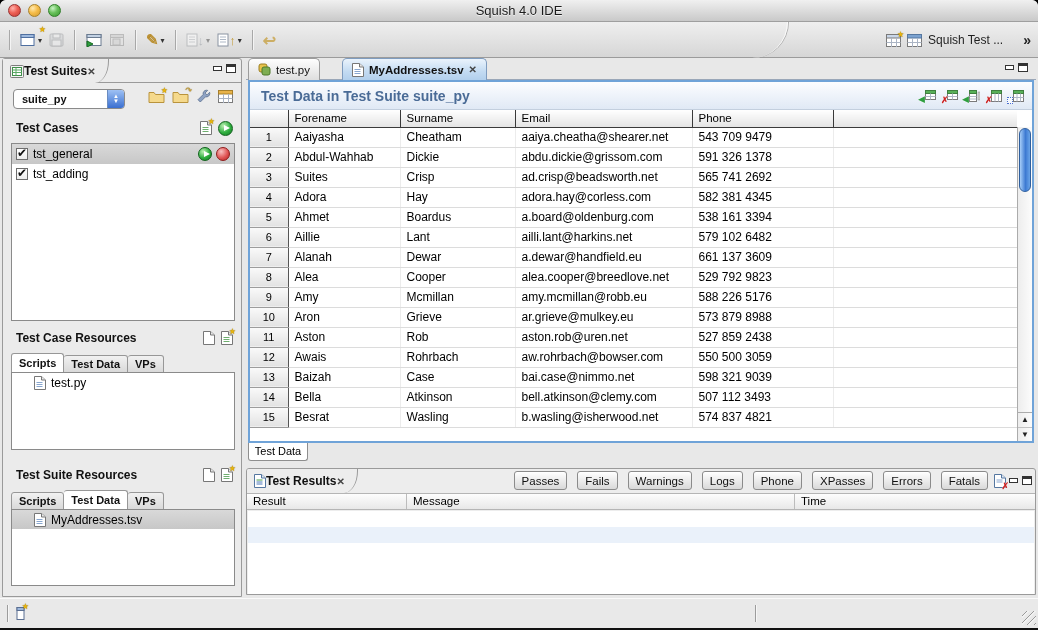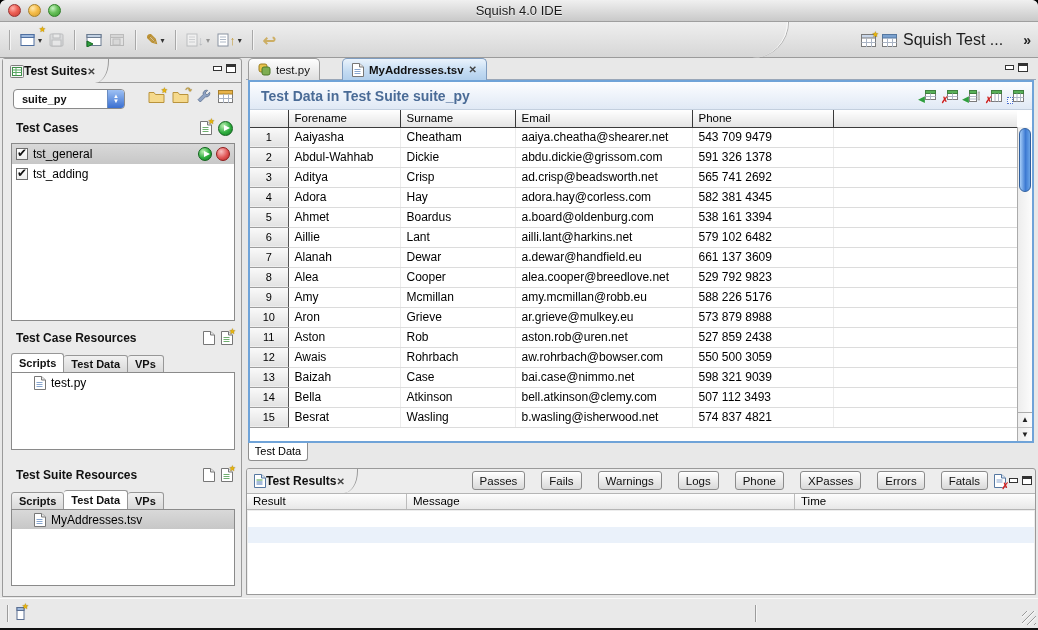--- a/index.html
+++ b/index.html
@@ -31,21 +31,21 @@
   .dis { opacity:.45; filter:grayscale(60%); }
   .uarr { font-weight:bold; font-size:13px; color:#c29a36; }
   .darr { font-weight:bold; font-size:13px; color:#7d90a8; }
   .penico { font-size:15px; color:#b98e2f; font-weight:bold; }
   .backico { font-size:16px; color:#c8a245; font-weight:bold; opacity:.8; }
   .ovstar { position:absolute; right:-2px; top:-3px; font-size:8px; color:#eab308;
             text-shadow:0 0 1px #7a5c00; }
   .persp { position:absolute; right:8px; top:0; height:36px; display:flex; align-items:center; gap:6px; }
   .persp-curve { position:absolute; right:250px; top:0; width:46px; height:36px;
                  border-right:1px solid #fcfcfc; border-radius:0 0 46px 0; box-shadow:1px 0 0 #adadad; }
-  .persp-label { font-size:16px; color:#1e1e1e; }
+  .persp-label { font-size:12px; color:#1e1e1e; }
   .chev { font-size:14px; font-weight:bold; color:#222; margin-left:14px; letter-spacing:-1px; }
 
   
   .icostack { position:relative; display:inline-flex; align-items:center; justify-content:center; }
   .xclose { font-size:10px; font-weight:bold; color:#444; cursor:default; }
   .winctl { display:flex; gap:4px; align-items:center; }
   .ico-min i { display:block; width:9px; height:5px; border:1px solid #333; background:#fff; }
   .ico-max i { display:block; width:10px; height:9px; border:1px solid #333; border-top-width:3px; background:#fff; }
   .star8 { position:absolute; right:-3px; top:-4px; font-size:8px; color:#e9b50e; text-shadow:0 0 1px #6b5200; }
   .redx  { position:absolute; left:-3px; bottom:-3px; font-size:9px; font-weight:bold; color:#cc2222; text-shadow:0 0 1px #fff; }
@@ -535,21 +535,21 @@
               <tr>
                 <td class="num">2</td>
                 <td>Abdul-Wahhab</td>
                 <td>Dickie</td>
                 <td>abdu.dickie@grissom.com</td>
                 <td>591 326 1378</td>
                 <td class="fill"></td>
               </tr>
               <tr>
                 <td class="num">3</td>
-                <td>Aditya</td>
+                <td>Suites</td>
                 <td>Crisp</td>
                 <td>ad.crisp@beadsworth.net</td>
                 <td>565 741 2692</td>
                 <td class="fill"></td>
               </tr>
               <tr>
                 <td class="num">4</td>
                 <td>Adora</td>
                 <td>Hay</td>
                 <td>adora.hay@corless.com</td>
@@ -668,21 +668,21 @@
                 <path d="M.5.5h7L11.5 4v9.5H.5z" fill="#fff" stroke="#5577a0"></path>
                 <path d="M7.5.5V4h4" fill="#dfe7f2" stroke="#5577a0"></path>
                 <path d="M2.5 6h6" stroke="#46a046"></path>
                 <path d="M2.5 8h6M2.5 10h6" stroke="#4a76b8"></path>
               </svg>
           </span>
           <span>Test Results</span>
           <span class="xclose">✕</span>
         </div>
         <div class="res-btns">
-          <span id="filter-slot" style="display: flex; gap: 16px;">
+          <span id="filter-slot" style="display: flex; gap: 10px;">
               <button class="fbtn">Passes</button>
               <button class="fbtn">Fails</button>
               <button class="fbtn">Warnings</button>
               <button class="fbtn">Logs</button>
               <button class="fbtn">Phone</button>
               <button class="fbtn">XPasses</button>
               <button class="fbtn">Errors</button>
               <button class="fbtn">Fatals</button>
             </span>
           <span class="icostack" style="margin-left:3px;">

